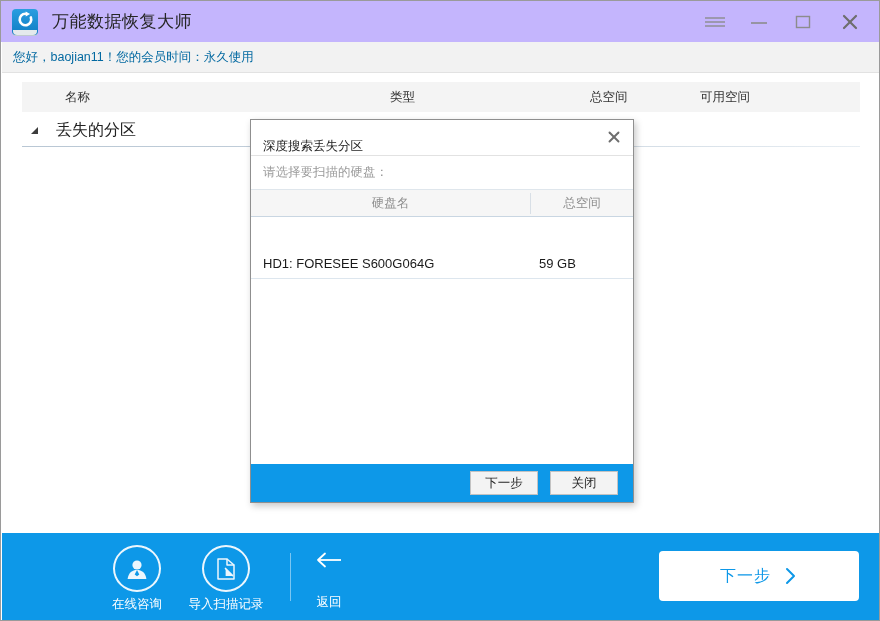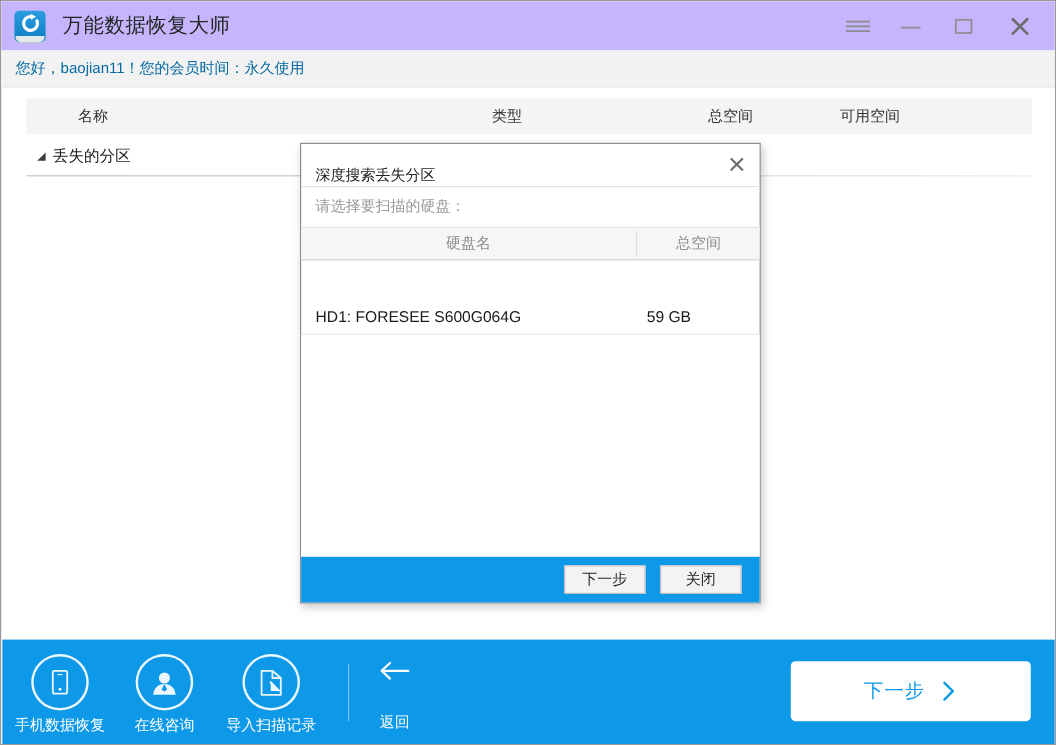--- a/index.html
+++ b/index.html
@@ -94,39 +94,39 @@
     width: 838px; height: 30px;
     background: #f4f4f4;
   }
   .th {
     position: absolute; top: 0; height: 30px;
     display: flex; align-items: center;
     font-size: 12.5px; color: #333333;
     white-space: nowrap;
   }
   .th.c0 { left: 43px; }
-  .th.c1 { left: 368px; margin-left: 20px; }
+  .th.c1 { left: 368px; }
   .th.c2 { left: 568px; }
   .th.c3 { left: 678px; }
 
   .tree-row {
     position: absolute; left: 20px; top: 41px;
     width: 838px; height: 32px;
     display: flex; align-items: center;
   }
   .tree-row .caret {
     margin-left: 6px;
     width: 12px; height: 12px;
     display: flex; align-items: center; justify-content: center;
     color: #3c3c3c;
     flex: none;
   }
   .tree-row .label {
-    margin-left: 4px;
-    font-size: 13px; color: #222222;
+    margin-left: 16px;
+    font-size: 16px; color: #222222;
     white-space: nowrap;
   }
   .row-sep {
     position: absolute; left: 20px; top: 73px;
     width: 838px; height: 1px;
     background: linear-gradient(to right, #b9c7d4 0%, #c6d2dd 55%, #e8eef3 100%);
   }
 
   
   .dialog {
@@ -379,30 +379,20 @@
     <div class="dlg-body-fill"></div>
 
     <div class="dlg-footer">
       <div class="dlg-btn next">下一步</div>
       <div class="dlg-btn closebtn">关闭</div>
     </div>
   </div>
 
   <div class="bottombar">
 
-    <div class="tool t0">
-      <div class="circ">
-        <svg width="22" height="26" viewBox="0 0 22 26">
-          <rect x="5" y="3" width="12" height="19" rx="1.6" fill="none" stroke="#ffffff" stroke-width="1.5"></rect>
-          <line x1="9" y1="6.2" x2="13" y2="6.2" stroke="#ffffff" stroke-width="1.2"></line>
-          <circle cx="11" cy="18.4" r="1.2" fill="#ffffff"></circle>
-        </svg>
-      </div>
-      <div class="cap">手机数据恢复</div>
-    </div>
 
     <div class="tool t1">
       <div class="circ">
         <svg width="26" height="26" viewBox="0 0 26 26">
           <circle cx="13" cy="9" r="4.6" fill="#ffffff"></circle>
           <path d="M3.6 23 C4.4 16.6 8.4 14 13 14 C17.6 14 21.6 16.6 22.4 23 Z" fill="#ffffff"></path>
           <path d="M13 14 L10.7 18.6 L13 20.2 L15.3 18.6 Z" fill="#0d98e8"></path>
         </svg>
       </div>
       <div class="cap">在线咨询</div>

